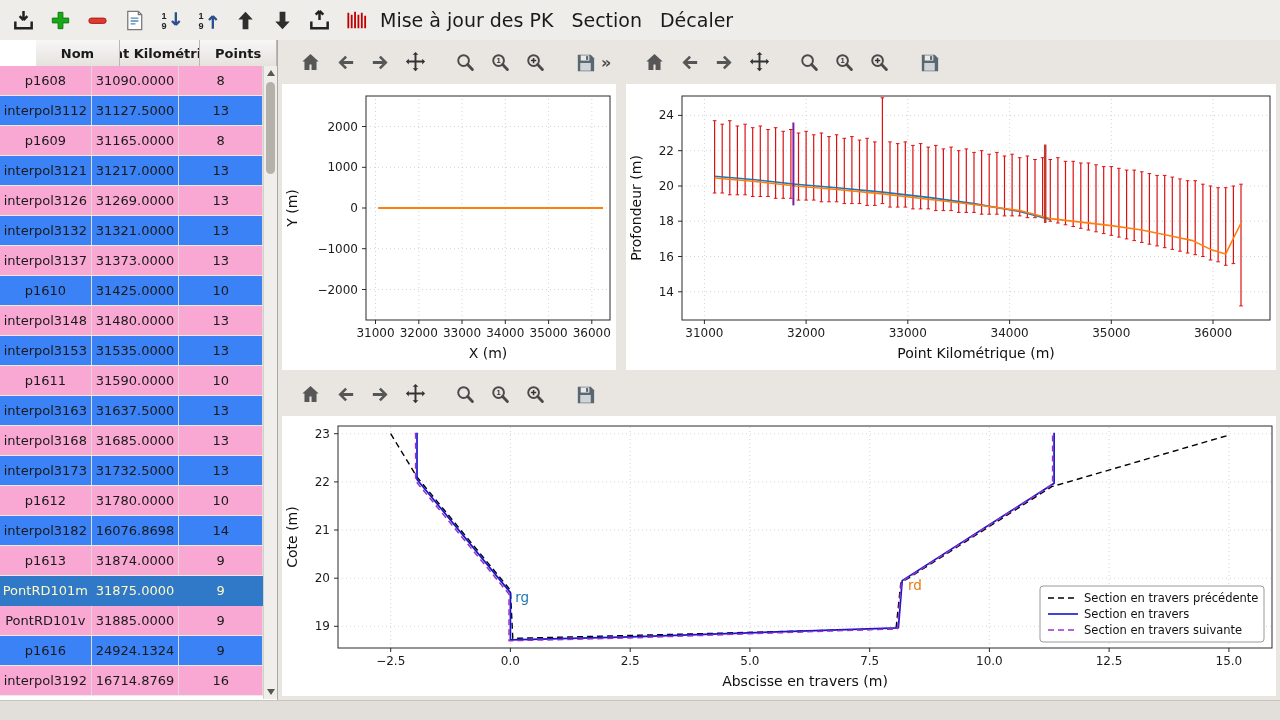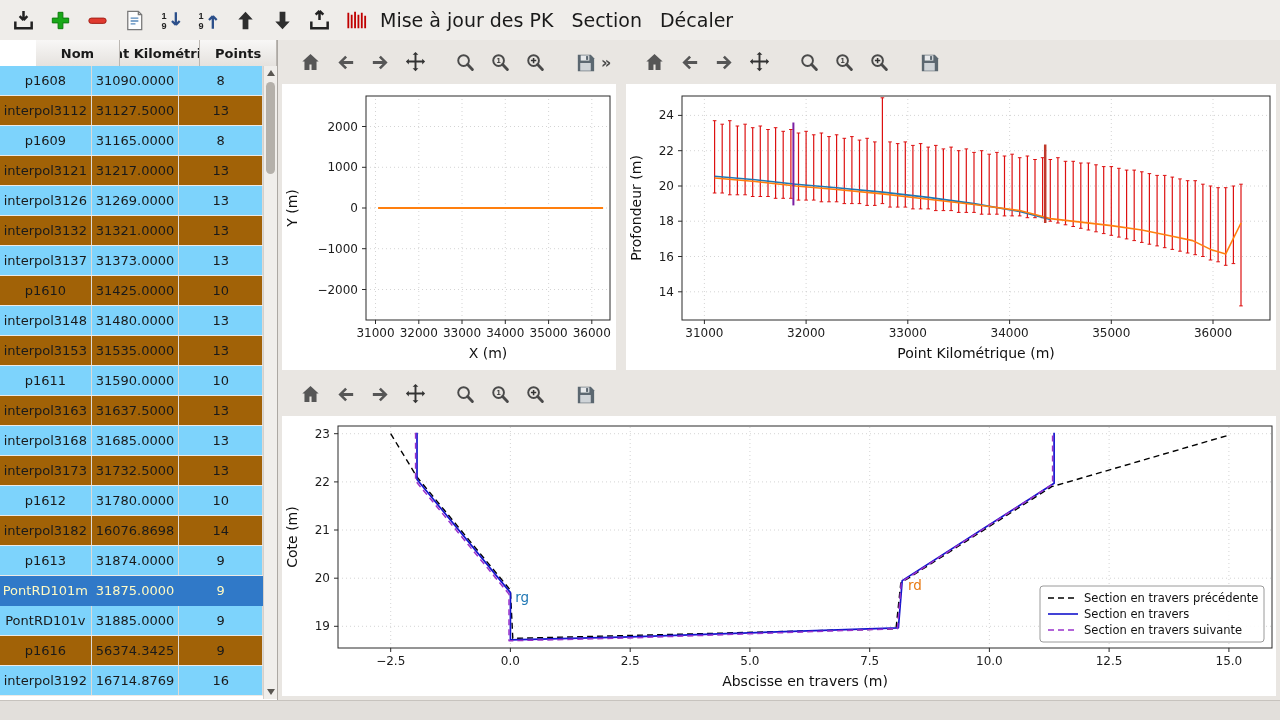--- a/index.html
+++ b/index.html
@@ -14,22 +14,22 @@
   .tb-text{font-family:inherit;font-size:19px;color:#1a1a1a;background:transparent;border:0;padding:4px 9px;}
   
   .left-panel{position:absolute;left:0;top:40px;width:278px;height:660px;background:#ffffff;
               border-right:1px solid #aca8a3;box-sizing:border-box;}
   .thead{display:flex;height:26px;background:linear-gradient(#f8f7f6,#e5e2de);
          border-bottom:1px solid #a5a19c;font-weight:bold;margin-left:36px;}
   .th{display:flex;align-items:center;justify-content:center;border-right:1px solid #bbb7b2;
       overflow:hidden;white-space:nowrap;box-sizing:border-box;height:26px;}
   .c0{width:92px;}.c1{width:88px;}.c2{width:84px;}
   .tbody{position:absolute;top:26px;left:0;width:263px;height:633px;overflow:hidden;}
-  .tr{display:flex;height:30px;box-sizing:border-box;border-bottom:1px solid #edeae6;background:#7dd3fc;}
-  .tr.alt{background:#a16207;}
+  .tr{display:flex;height:30px;box-sizing:border-box;border-bottom:1px solid #edeae6;background:#f9a8d4;}
+  .tr.alt{background:#3b82f6;}
   .tr.selected{background:#3079c8;color:#fef9c3;border-bottom-color:#3079c8;}
   .td{display:flex;align-items:center;justify-content:center;border-right:1px solid #dedad5;
       box-sizing:border-box;overflow:hidden;white-space:nowrap;}
   .tr.selected .td{border-right-color:#3079c8;}
   .scrollbar{position:absolute;right:0;top:26px;width:14px;height:633px;background:#f0eeeb;
              border-left:1px solid #d4d0cb;box-sizing:border-box;}
   .sb-up{position:absolute;top:4px;left:3px;width:0;height:0;border-left:4px solid transparent;
          border-right:4px solid transparent;border-bottom:6px solid #5a5752;}
   .sb-down{position:absolute;bottom:4px;left:3px;width:0;height:0;border-left:4px solid transparent;
            border-right:4px solid transparent;border-top:6px solid #5a5752;}
@@ -229,21 +229,21 @@
           <div class="td c1">31875.0000</div>
           <div class="td c2">9</div>
         </div>
         <div class="tr">
           <div class="td c0">PontRD101v</div>
           <div class="td c1">31885.0000</div>
           <div class="td c2">9</div>
         </div>
         <div class="tr alt">
           <div class="td c0">p1616</div>
-          <div class="td c1">56374.3425</div>
+          <div class="td c1">24924.1324</div>
           <div class="td c2">9</div>
         </div>
         <div class="tr">
           <div class="td c0">interpol3192</div>
           <div class="td c1">16714.8769</div>
           <div class="td c2">16</div>
         </div>
       </div>
     <div class="scrollbar">
       <div class="sb-up"></div>

